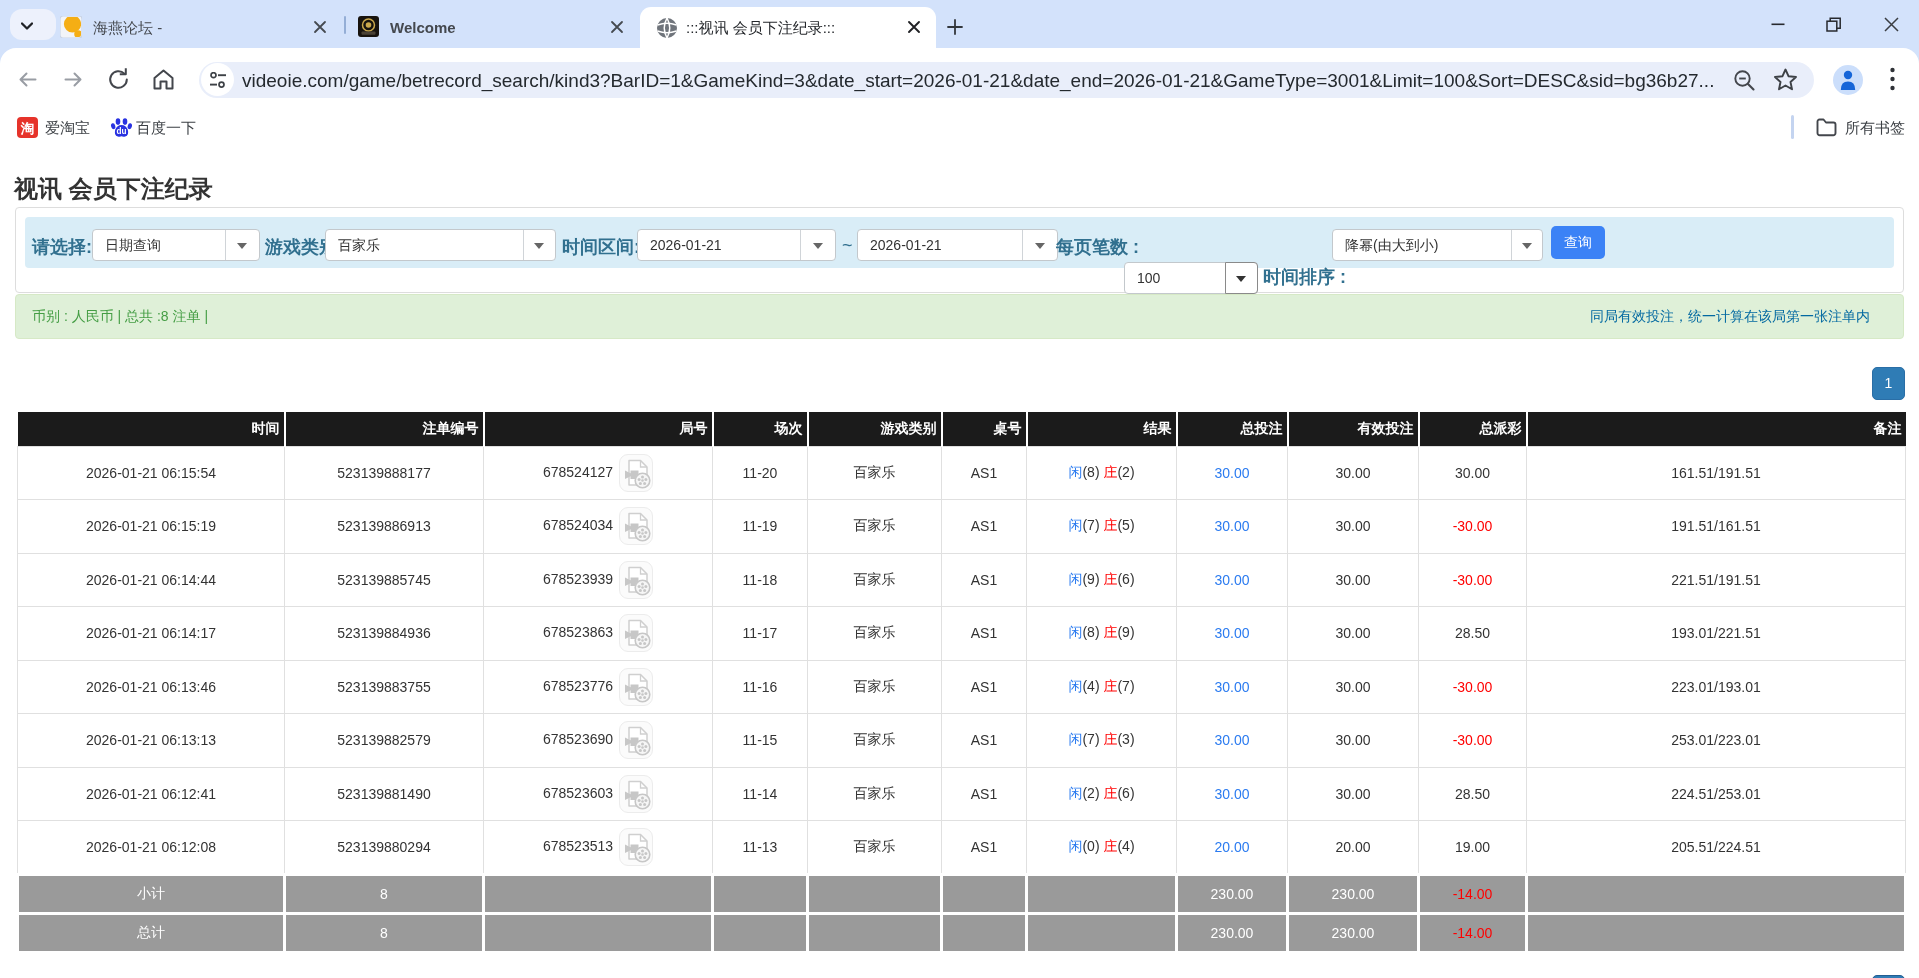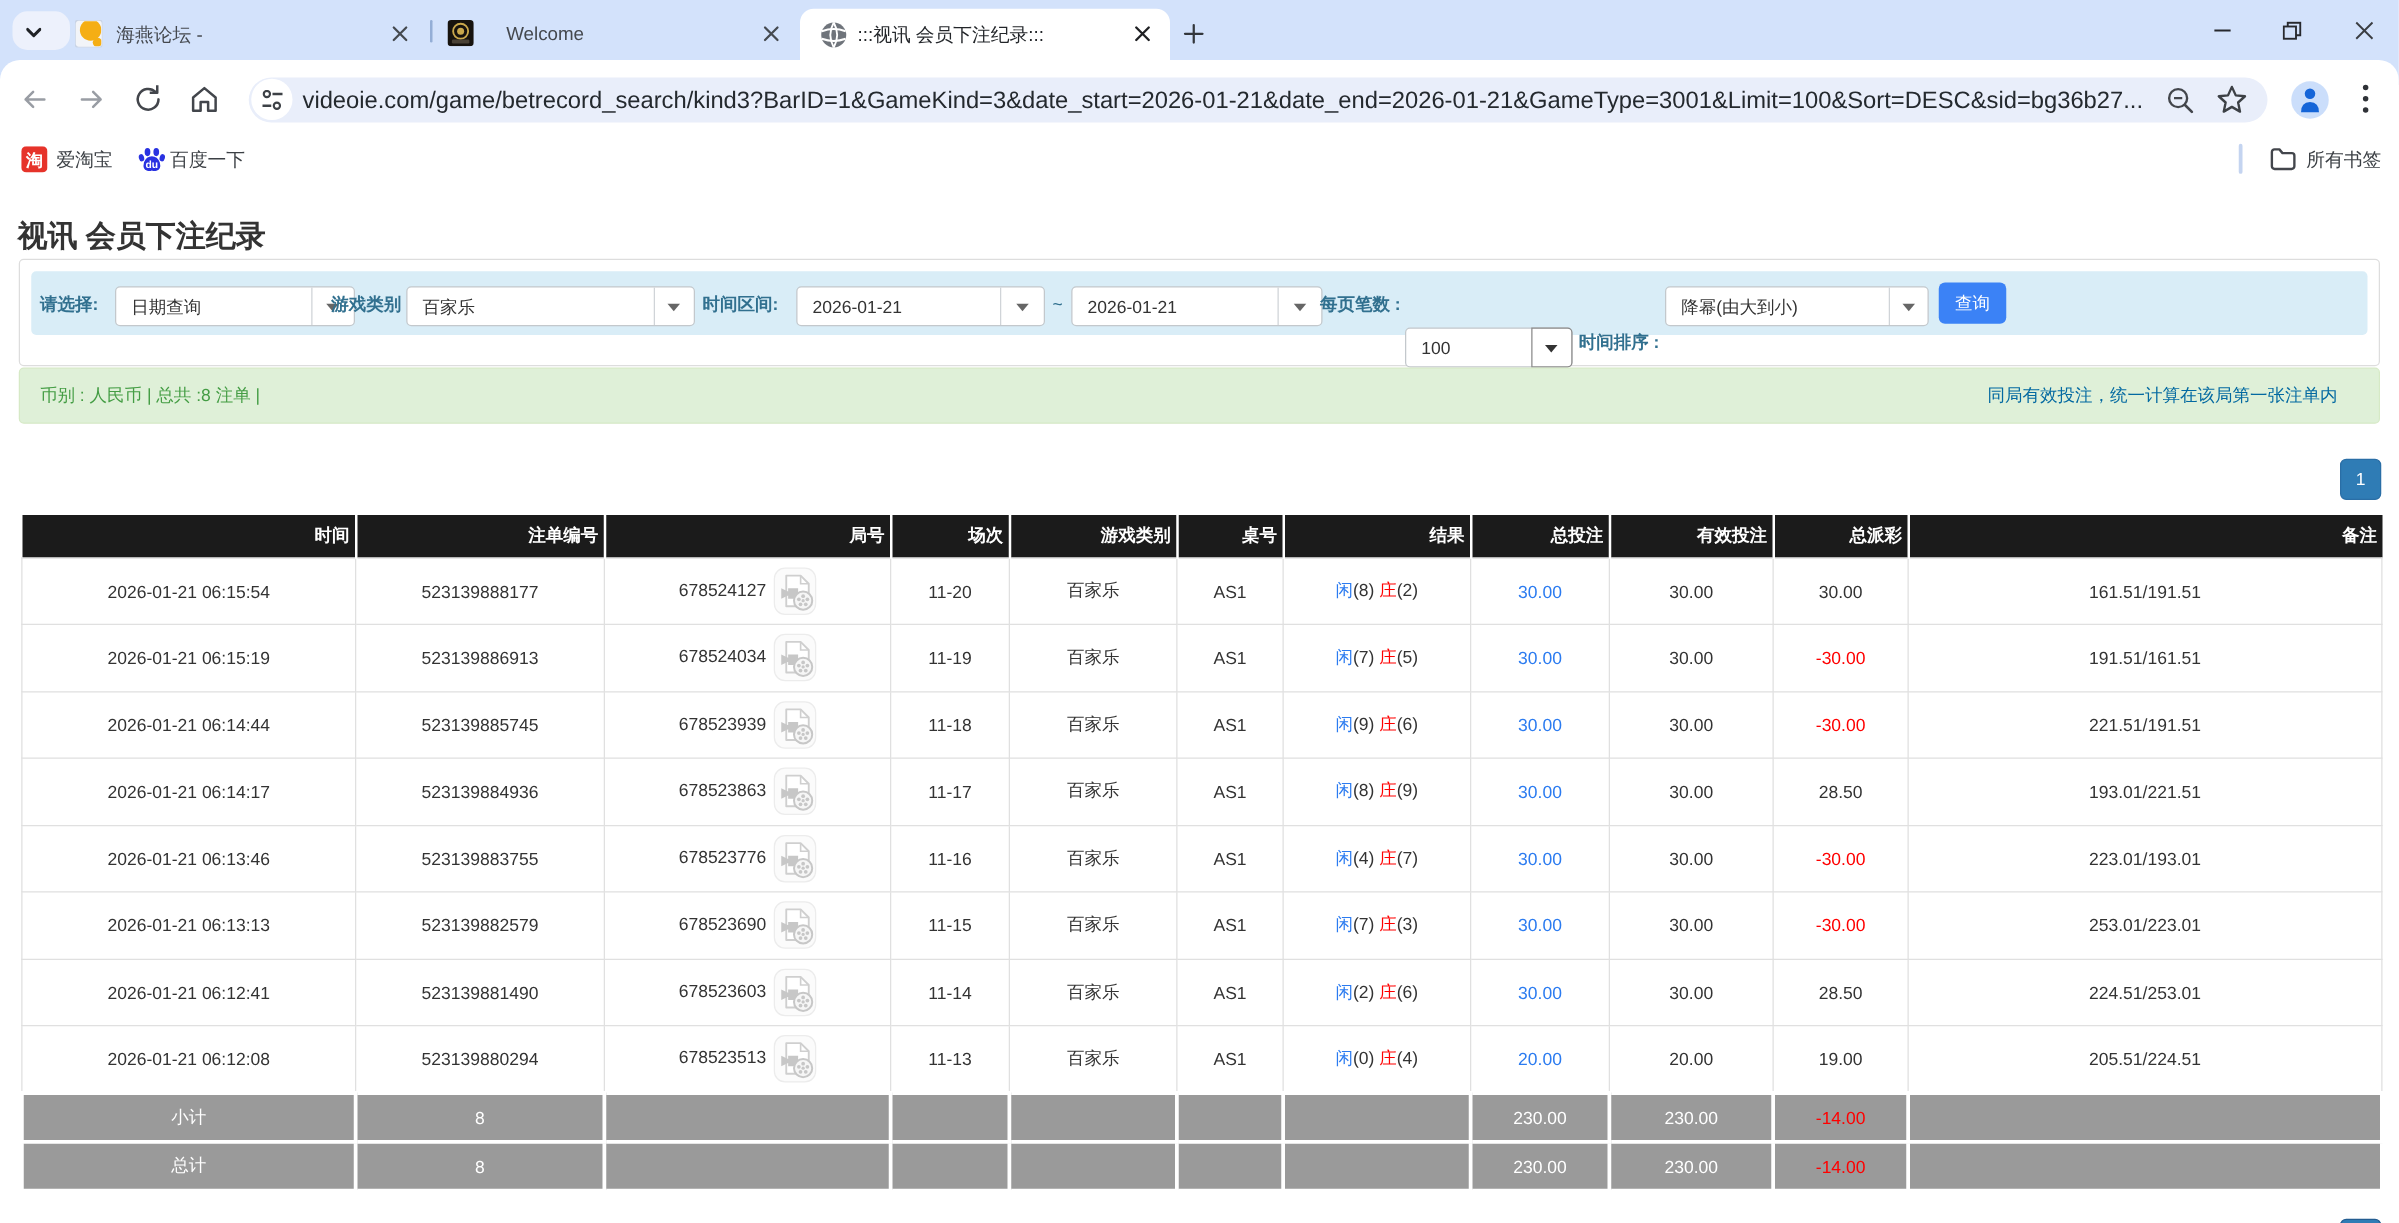--- a/index.html
+++ b/index.html
@@ -15,21 +15,21 @@
 .activetab { position:absolute; left:640px; top:7px; width:296px; height:41px; background:#fff; border-radius:11px 11px 0 0; }
 .tabsep { position:absolute; top:16px; width:2px; height:18px; background:#94aed6; border-radius:1px; }
 .omni { position:absolute; left:199px; top:62px; width:1615px; height:36px; border-radius:18px; background:#e9eefa; }
 .sitecirc { position:absolute; left:201px; top:63px; width:33px; height:33px; border-radius:50%; background:#fff; }
 .urltext { position:absolute; left:242px; top:70px; font-size:19px; color:#24292e; white-space:nowrap; }
 .bkitem { position:absolute; font-size:15px; color:#3c4045; }
 
 h1.title { position:absolute; left:14px; top:173px; font-size:24px; color:#333; font-weight:bold; }
 .filterbox { position:absolute; left:15px; top:207px; width:1889px; height:86px; background:#fff; border:1px solid #ddd; border-radius:4px; }
 .filterblue { position:absolute; left:25px; top:217px; width:1869px; height:51px; background:#d9edf7; border-radius:4px; }
-.flabel { position:absolute; top:235px; font-size:14px; font-weight:bold; color:#31708f; white-space:nowrap; }
+.flabel { position:absolute; top:235px; font-size:18px; font-weight:bold; color:#31708f; white-space:nowrap; }
 .combo { position:absolute; top:229px; height:32px; background:#fff; border:1px solid #c3c8cc; border-radius:4px; }
 .combo .ctext { position:absolute; left:12px; top:7px; font-size:14px; color:#333; white-space:nowrap; }
 .combo .arrowline { position:absolute; top:0; width:1px; height:30px; background:#d0d4d8; }
 .combo .tri { position:absolute; top:13px; width:0; height:0; border-left:5px solid transparent; border-right:5px solid transparent; border-top:6px solid #666; }
 .qbtn { position:absolute; left:1551px; top:226px; width:54px; height:33px; background:#3b82f6; border-radius:5px; color:#fff; font-size:14px; text-align:center; line-height:33px; }
 .greenbar { position:absolute; left:15px; top:294px; width:1889px; height:45px; background:#dff0d8; border:1px solid #d6e9c6; border-radius:4px; }
 .gtext { position:absolute; left:32px; top:308px; font-size:14px; color:#449d44; }
 .rtext { position:absolute; right:49px; top:308px; font-size:14px; color:#0369a1; }
 .pag1 { position:absolute; left:1872px; top:367px; width:33px; height:33px; background:#2f7cb5; border:1px solid #2a6ea6; border-radius:5px; color:#fff; font-size:14px; text-align:center; line-height:31px; }
 .pag2 { position:absolute; left:1872px; top:975px; width:33px; height:33px; background:#2f7cb5; border:1px solid #235d91; border-radius:5px; }
@@ -77,21 +77,21 @@
     <path d="M5 5 L15 15 M15 5 L5 15" stroke="#454a50" stroke-width="1.8" stroke-linecap="round"></path>
   </svg>
 <div class="tabsep" style="left:344px;"></div>
 
 <svg class="abs" style="left:358px;top:16px;" width="21" height="21" viewBox="0 0 21 21">
     <rect width="21" height="21" rx="3" fill="#17130e"></rect>
     <circle cx="10.5" cy="9" r="6" fill="none" stroke="#caa84c" stroke-width="1.5"></circle>
     <circle cx="10.5" cy="9" r="2.8" fill="#caa84c"></circle>
     <rect x="3.5" y="15.5" width="14" height="3.2" rx="1" fill="#4a4236"></rect>
   </svg>
-<div class="tabtitle" style="left:405px;">Welcome</div>
+<div class="tabtitle" style="left:390px;font-weight:bold;">Welcome</div>
 <svg class="tabx" style="left:607px;" viewBox="0 0 20 20">
     <path d="M5 5 L15 15 M15 5 L5 15" stroke="#454a50" stroke-width="1.8" stroke-linecap="round"></path>
   </svg>
 
 <svg class="abs" style="left:656px;top:17px;" width="22" height="22" viewBox="0 0 22 22">
     <circle cx="11" cy="11" r="10" fill="#6f747b"></circle>
     <path d="M1.5 8 Q11 4.5 20.5 8" stroke="#fff" stroke-width="1.5" fill="none"></path>
     <path d="M1.5 14 Q11 17.5 20.5 14" stroke="#fff" stroke-width="1.5" fill="none"></path>
     <path d="M11 1 Q5.5 11 11 21" stroke="#fff" stroke-width="1.5" fill="none"></path>
     <path d="M11 1 Q16.5 11 11 21" stroke="#fff" stroke-width="1.5" fill="none"></path>
@@ -173,21 +173,21 @@
 <div class="abs" style="left:1791px;top:115px;width:3px;height:24px;background:#c4d4f0;border-radius:1.5px;"></div>
 <svg class="abs" style="left:1816px;top:118px;" width="21" height="19" viewBox="0 0 21 19">
     <path d="M1.5 3.5 A2 2 0 0 1 3.5 1.5 H7.5 L10 4.5 H17.5 A2 2 0 0 1 19.5 6.5 V15 A2.2 2.2 0 0 1 17.3 17.2 H3.7 A2.2 2.2 0 0 1 1.5 15 Z" fill="none" stroke="#43464c" stroke-width="1.9" stroke-linejoin="round"></path>
   </svg>
 <div class="bkitem" style="left:1845px;top:119px;">所有书签</div>
 
 <h1 class="title">视讯 会员下注纪录</h1>
 <div class="filterbox"></div>
 <div class="filterblue"></div>
 <div class="flabel" style="left:32px;">请选择:</div>
-<div class="combo" style="left:92px; width:192px;">
+<div class="combo" style="left:92px; width:168px;">
     <div class="ctext">日期查询</div>
     <div class="arrowline" style="right:33px;"></div>
     <div class="tri" style="right:12px;"></div>
   </div>
 <div class="flabel" style="left:265px;">游戏类别</div>
 <div class="combo" style="left:325px; width:231px;">
     <div class="ctext">百家乐</div>
     <div class="arrowline" style="right:31px;"></div>
     <div class="tri" style="right:11px;"></div>
   </div>

